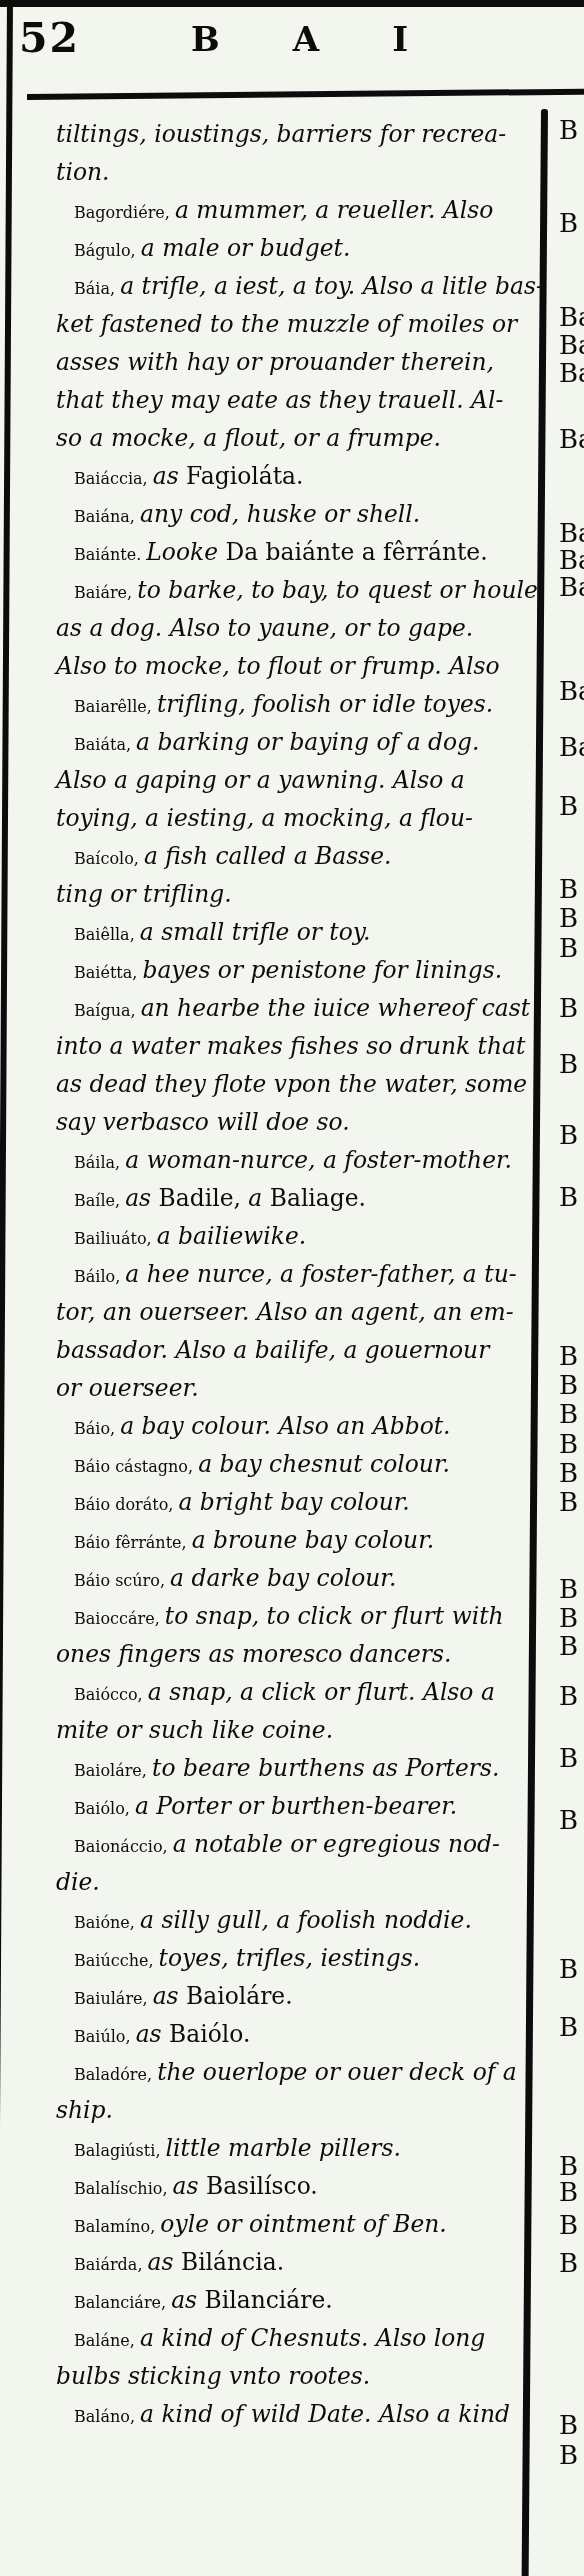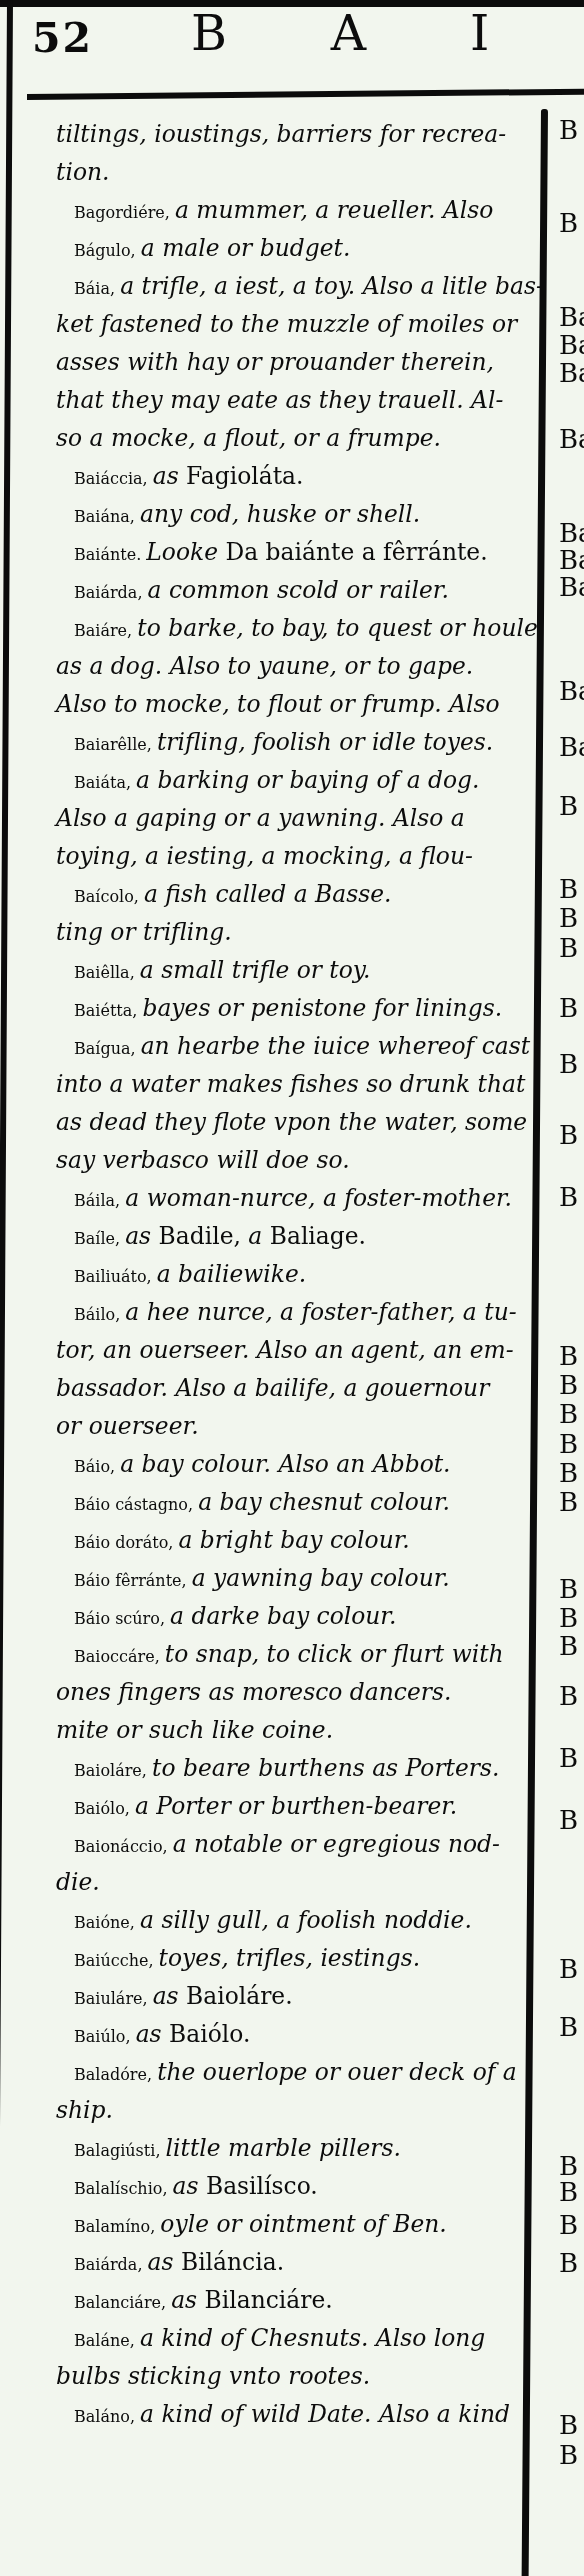--- a/index.html
+++ b/index.html
@@ -12,22 +12,22 @@
   .page{position:absolute;inset:0;}
   
   .top-border{position:absolute;top:0;left:0;width:584px;height:6.8px;background:var(--ink,#0c0c0c);}
   .left-border{position:absolute;top:0;left:6.8px;width:5.8px;height:2590px;background:var(--ink,#0c0c0c);
     transform:rotate(0.35deg);transform-origin:top left;border-radius:2.9px;}
   .header-rule{position:absolute;top:94px;left:27px;width:560px;height:5.8px;background:var(--ink,#0c0c0c);
     transform:rotate(-0.55deg);transform-origin:left center;}
   .column-divider{position:absolute;top:109px;left:541px;width:6.8px;height:2473px;background:var(--ink,#0c0c0c);
     transform:rotate(0.45deg);transform-origin:top left;border-radius:2.9px;}
   
-  .page-number{position:absolute;top:13.6px;left:32px;font-size:41px;font-weight:bold;letter-spacing:1.9px;}
-  .running-title{position:absolute;top:5px;left:191px;font-size:49px;font-weight:normal;letter-spacing:0.9em;white-space:nowrap;}
+  .page-number{position:absolute;top:13.6px;left:19px;font-size:41px;font-weight:bold;letter-spacing:1.9px;}
+  .running-title{position:absolute;top:19px;left:191px;font-size:34px;font-weight:bold;letter-spacing:0.9em;white-space:nowrap;}
   
   .text-column{position:absolute;top:115px;left:27px;width:502px;}
   .line{height:38px;line-height:38px;white-space:nowrap;}
   .line.indent{padding-left:29px;}
   .seg-head{font-style:normal;font-size:16px;margin-left:47px;}
   .seg-italic{font-style:italic;font-size:23.4px;}
   .seg-roman{font-style:normal;font-size:23.4px;}
   
   .next-column-strip{position:absolute;top:0;left:559px;width:25px;height:2576px;}
   .frag{position:absolute;left:0;font-size:26px;font-style:normal;white-space:nowrap;}
@@ -49,21 +49,20 @@
       <div class="line"><span class="seg-head">Bagordiére, </span><span class="seg-italic">a mummer, a reueller. Also</span></div>
       <div class="line"><span class="seg-head">Bágulo, </span><span class="seg-italic">a male or budget.</span></div>
       <div class="line"><span class="seg-head">Báia, </span><span class="seg-italic">a trifle, a iest, a toy. Also a litle bas-</span></div>
       <div class="line indent"><span class="seg-italic">ket fastened to the muzzle of moiles or</span></div>
       <div class="line indent"><span class="seg-italic">asses with hay or prouander therein,</span></div>
       <div class="line indent"><span class="seg-italic">that they may eate as they trauell. Al-</span></div>
       <div class="line indent"><span class="seg-italic">so a mocke, a flout, or a frumpe.</span></div>
       <div class="line"><span class="seg-head">Baiáccia, </span><span class="seg-italic">as </span><span class="seg-roman">Fagioláta.</span></div>
       <div class="line"><span class="seg-head">Baiána, </span><span class="seg-italic">any cod, huske or shell.</span></div>
       <div class="line"><span class="seg-head">Baiánte. </span><span class="seg-italic">Looke </span><span class="seg-roman">Da baiánte a fêrránte.</span></div>
-      <div class="line"><span class="seg-head">Baiárda, </span><span class="seg-italic">a common scold or railer.</span></div>
       <div class="line"><span class="seg-head">Baiáre, </span><span class="seg-italic">to barke, to bay, to quest or houle</span></div>
       <div class="line indent"><span class="seg-italic">as a dog. Also to yaune, or to gape.</span></div>
       <div class="line indent"><span class="seg-italic">Also to mocke, to flout or frump. Also</span></div>
       <div class="line"><span class="seg-head">Baiarêlle, </span><span class="seg-italic">trifling, foolish or idle toyes.</span></div>
       <div class="line"><span class="seg-head">Baiáta, </span><span class="seg-italic">a barking or baying of a dog.</span></div>
       <div class="line indent"><span class="seg-italic">Also a gaping or a yawning. Also a</span></div>
       <div class="line indent"><span class="seg-italic">toying, a iesting, a mocking, a flou-</span></div>
       <div class="line"><span class="seg-head">Baícolo, </span><span class="seg-italic">a fish called a Basse.</span></div>
       <div class="line indent"><span class="seg-italic">ting or trifling.</span></div>
       <div class="line"><span class="seg-head">Baiêlla, </span><span class="seg-italic">a small trifle or toy.</span></div>
@@ -75,24 +74,25 @@
       <div class="line"><span class="seg-head">Báila, </span><span class="seg-italic">a woman-nurce, a foster-mother.</span></div>
       <div class="line"><span class="seg-head">Baíle, </span><span class="seg-italic">as </span><span class="seg-roman">Badile, </span><span class="seg-italic">a </span><span class="seg-roman">Baliage.</span></div>
       <div class="line"><span class="seg-head">Bailiuáto, </span><span class="seg-italic">a bailiewike.</span></div>
       <div class="line"><span class="seg-head">Báilo, </span><span class="seg-italic">a hee nurce, a foster-father, a tu-</span></div>
       <div class="line indent"><span class="seg-italic">tor, an ouerseer. Also an agent, an em-</span></div>
       <div class="line indent"><span class="seg-italic">bassador. Also a bailife, a gouernour</span></div>
       <div class="line indent"><span class="seg-italic">or ouerseer.</span></div>
       <div class="line"><span class="seg-head">Báio, </span><span class="seg-italic">a bay colour. Also an Abbot.</span></div>
       <div class="line"><span class="seg-head">Báio cástagno, </span><span class="seg-italic">a bay chesnut colour.</span></div>
       <div class="line"><span class="seg-head">Báio doráto, </span><span class="seg-italic">a bright bay colour.</span></div>
-      <div class="line"><span class="seg-head">Báio fêrránte, </span><span class="seg-italic">a yawning bay colour.</span></div>
+      <div class="line"><span class="seg-head">Báio fêrránte, </span><span class="seg-italic">a broune bay colour.</span></div>
       <div class="line"><span class="seg-head">Báio scúro, </span><span class="seg-italic">a darke bay colour.</span></div>
       <div class="line"><span class="seg-head">Baioccáre, </span><span class="seg-italic">to snap, to click or flurt with</span></div>
       <div class="line indent"><span class="seg-italic">ones fingers as moresco dancers.</span></div>
+      <div class="line"><span class="seg-head">Baiócco, </span><span class="seg-italic">a snap, a click or flurt. Also a</span></div>
       <div class="line indent"><span class="seg-italic">mite or such like coine.</span></div>
       <div class="line"><span class="seg-head">Baioláre, </span><span class="seg-italic">to beare burthens as Porters.</span></div>
       <div class="line"><span class="seg-head">Baiólo, </span><span class="seg-italic">a Porter or burthen-bearer.</span></div>
       <div class="line"><span class="seg-head">Baionáccio, </span><span class="seg-italic">a notable or egregious nod-</span></div>
       <div class="line indent"><span class="seg-italic">die.</span></div>
       <div class="line"><span class="seg-head">Baióne, </span><span class="seg-italic">a silly gull, a foolish noddie.</span></div>
       <div class="line"><span class="seg-head">Baiúcche, </span><span class="seg-italic">toyes, trifles, iestings.</span></div>
       <div class="line"><span class="seg-head">Baiuláre, </span><span class="seg-italic">as </span><span class="seg-roman">Baioláre.</span></div>
       <div class="line"><span class="seg-head">Baiúlo, </span><span class="seg-italic">as </span><span class="seg-roman">Baiólo.</span></div>
       <div class="line"><span class="seg-head">Baladóre, </span><span class="seg-italic">the ouerlope or ouer deck of a</span></div>

